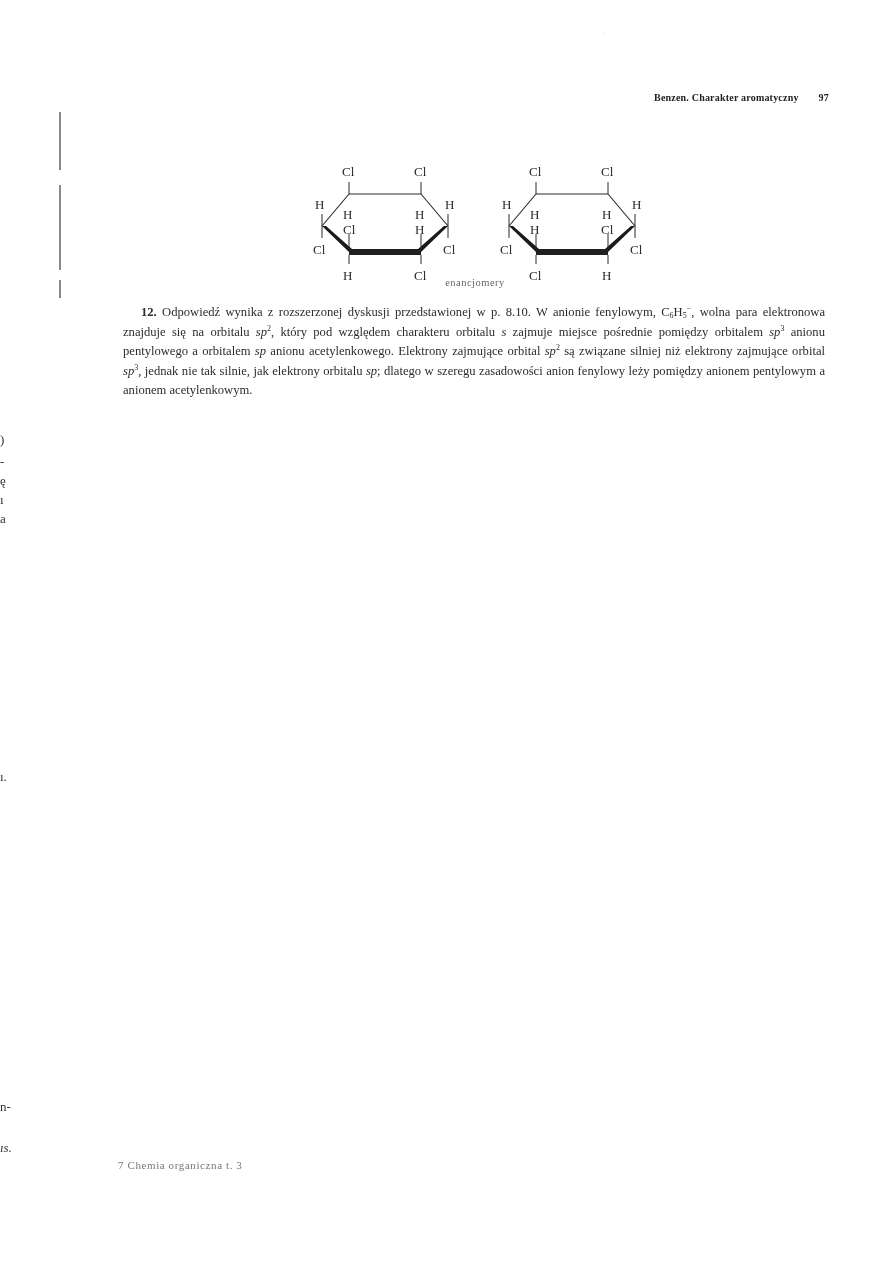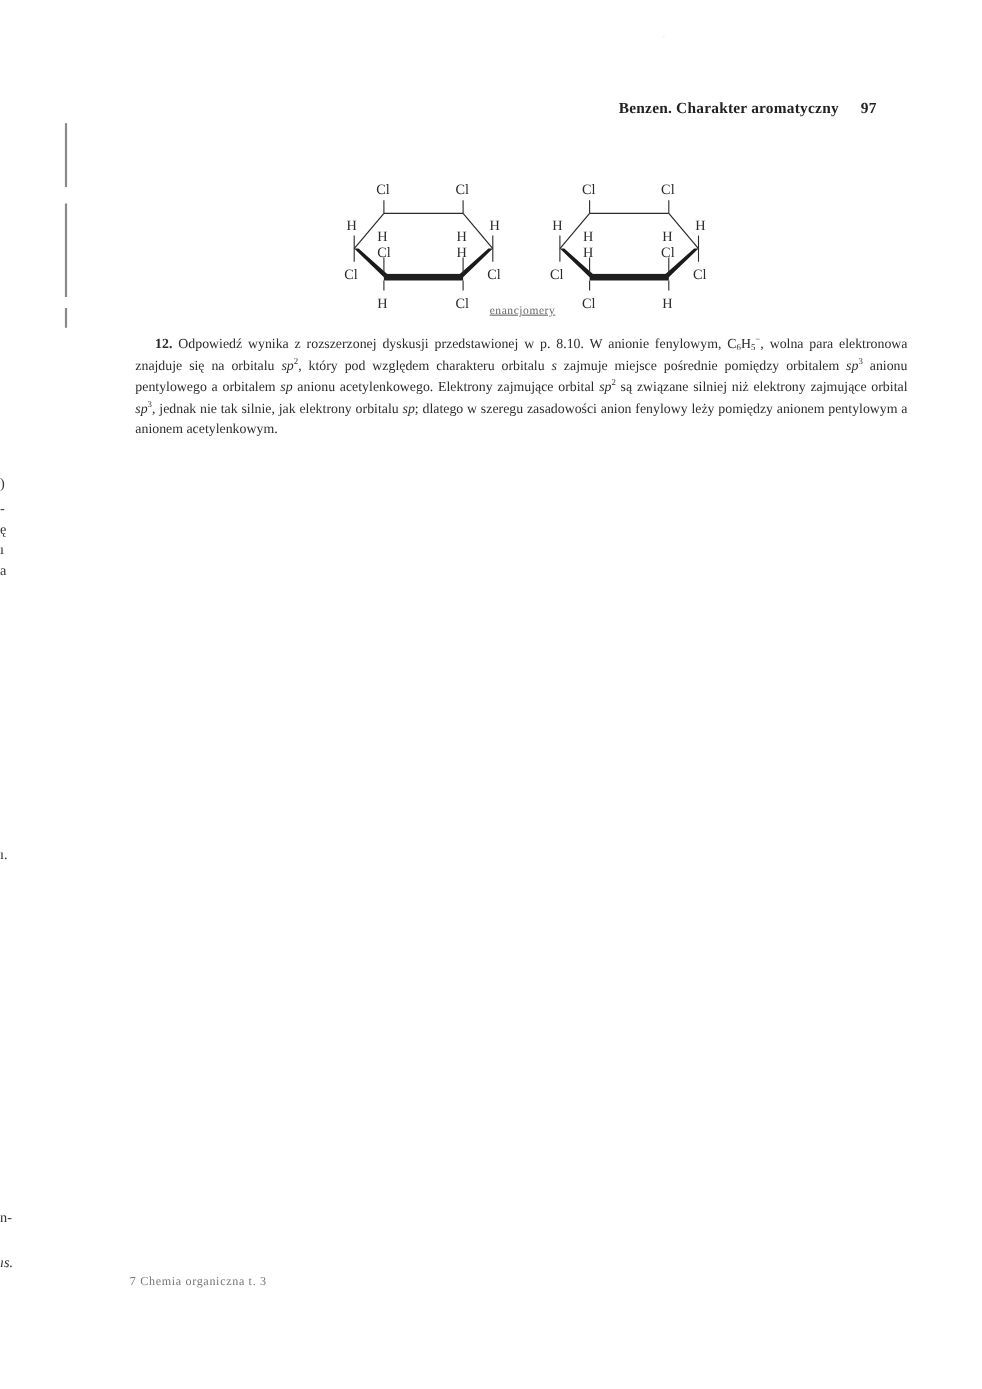--- a/index.html
+++ b/index.html
@@ -2,30 +2,30 @@
 <html><head>
 <meta charset="utf-8">
 <style>
   html, body { margin: 0; padding: 0; }
   body {
     width: 893px; height: 1263px; background: #ffffff; position: relative; overflow: hidden;
     font-family: "Liberation Serif", "DejaVu Serif", serif; color: #2a2a2a;
   }
   .abs { position: absolute; }
   .running-head {
-    left: 512px; top: 92px; width: 285px; font-size: 14px; font-weight: bold; color: #222;
+    left: 544px; top: 92px; width: 285px; font-size: 10px; font-weight: bold; color: #222;
     display: flex; justify-content: flex-end; letter-spacing: 0.2px;
   }
   .running-head .pnum { margin-left: 20px; font-family: Liberation Serif, serif; }
   .gutter-line { left: 59px; width: 1.5px; background: #8a8a8a; }
   .left-margin { left: 0; font-size: 13px; color: #333; line-height: 19px; }
   .figure { left: 300px; top: 156px; width: 360px; height: 150px; }
   .fig-caption {
     left: 300px; top: 277px; width: 350px; text-align: center; font-size: 10.5px;
-    color: #666; letter-spacing: 0.5px; text-decoration: underline;
+    color: #666; letter-spacing: 0.5px;
   }
   .body-text {
     left: 123px; top: 303px; width: 702px; font-size: 12.6px; line-height: 19.5px; color: #2c2c2c;
   }
   .body-text p { margin: 0; text-align: justify; }
   .body-text p.indent { text-indent: 18px; }
   .body-text .num { font-weight: bold; margin-top: 40px; }
   .body-text i { font-style: italic; margin-top: 44px; }
   .body-text sup { font-size: 8px; line-height: 0; vertical-align: 5px; }
   .body-text sub { font-size: 8px; line-height: 0; vertical-align: -2px; }

